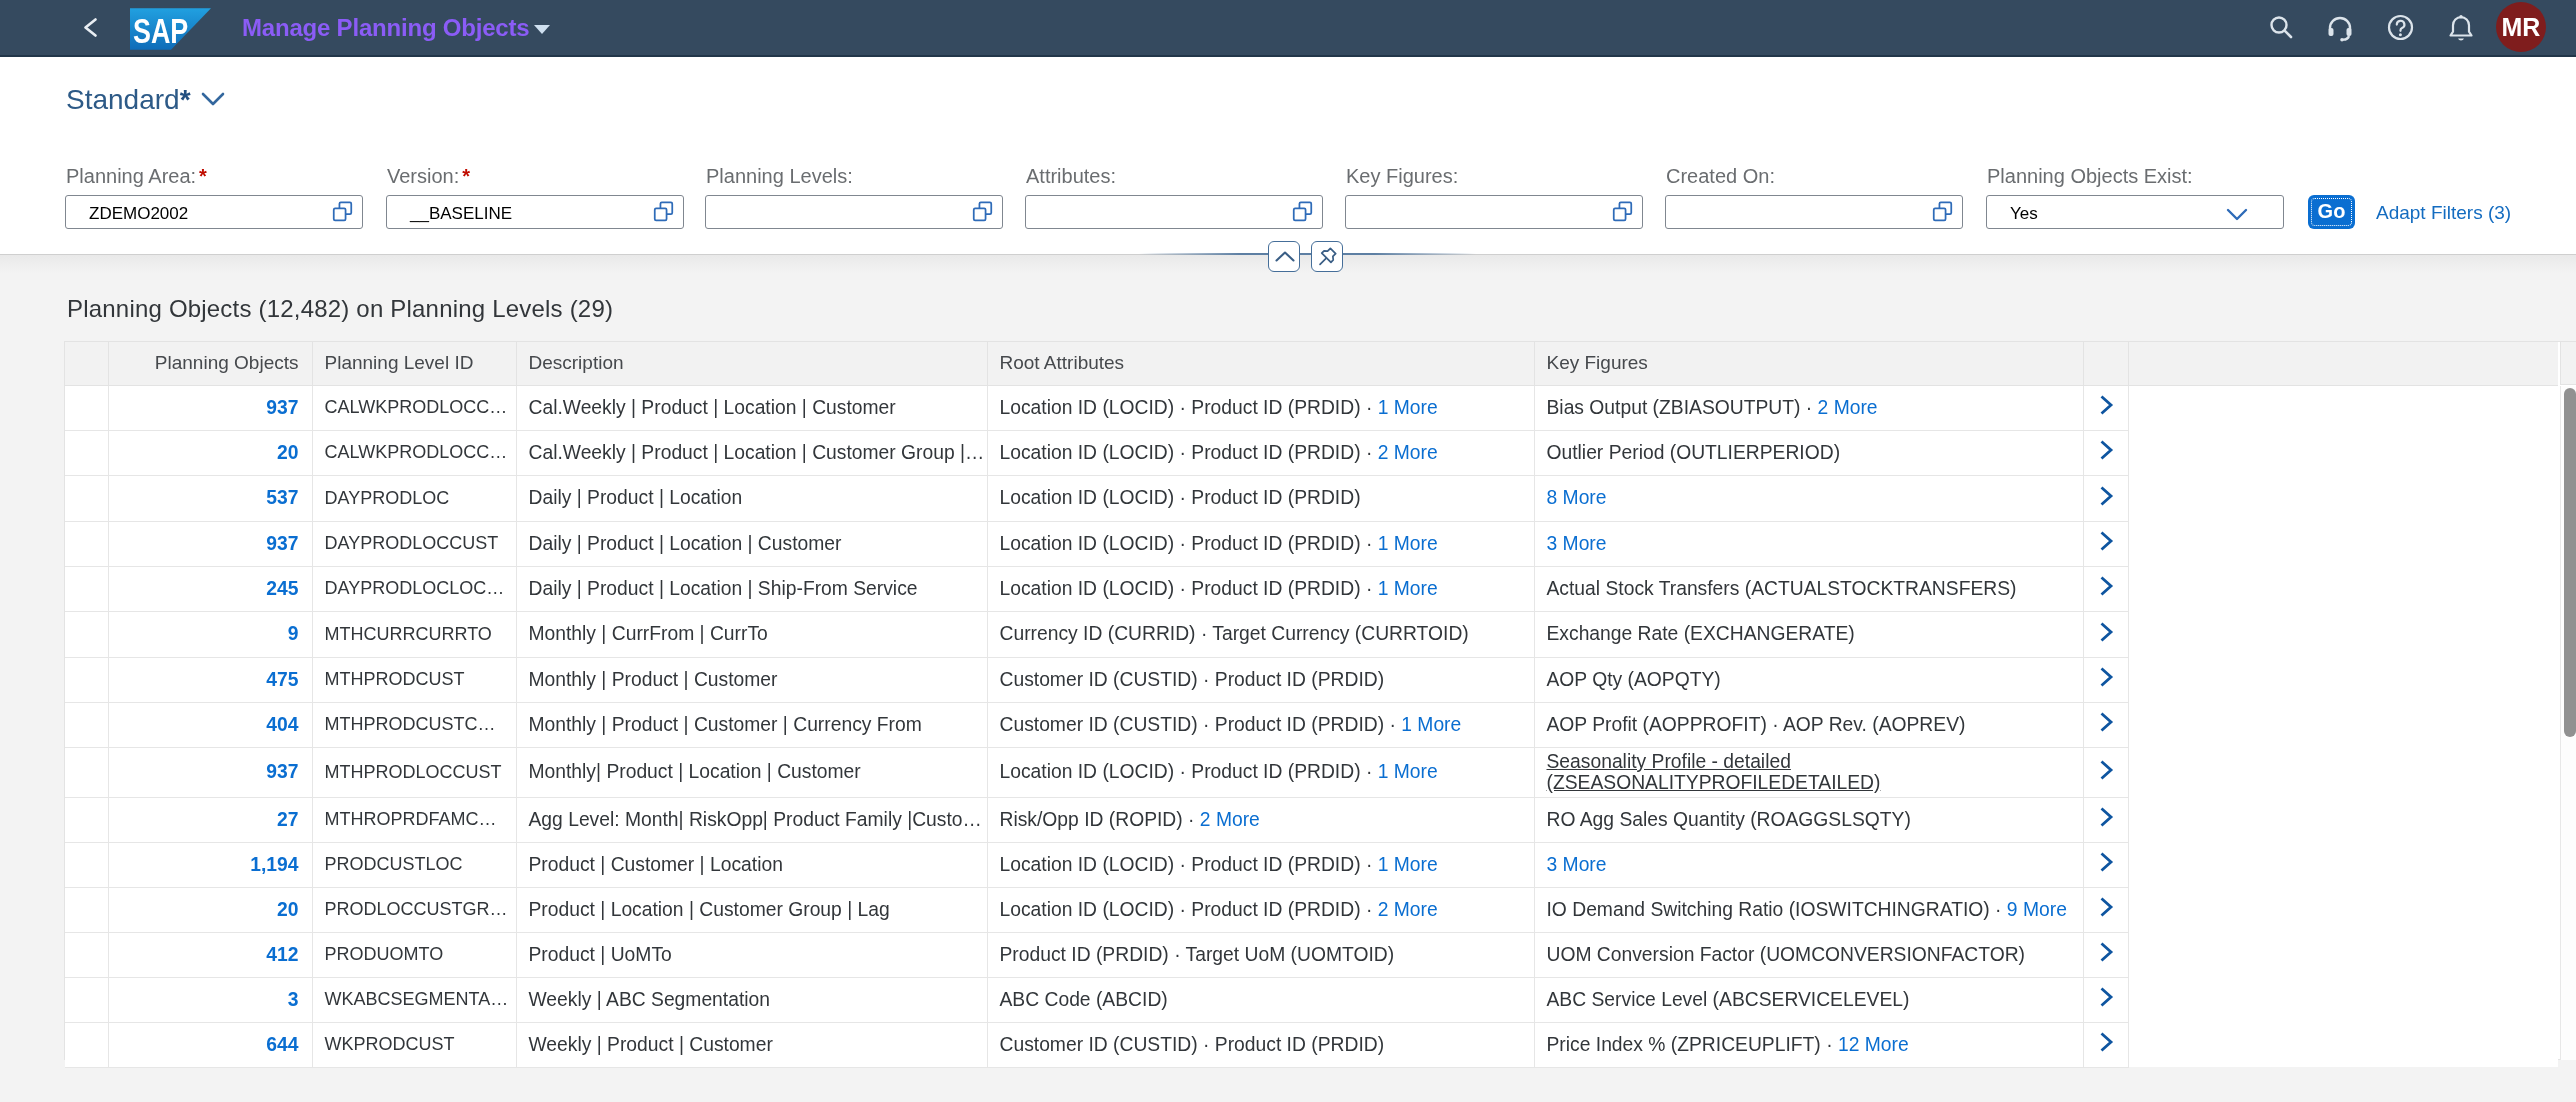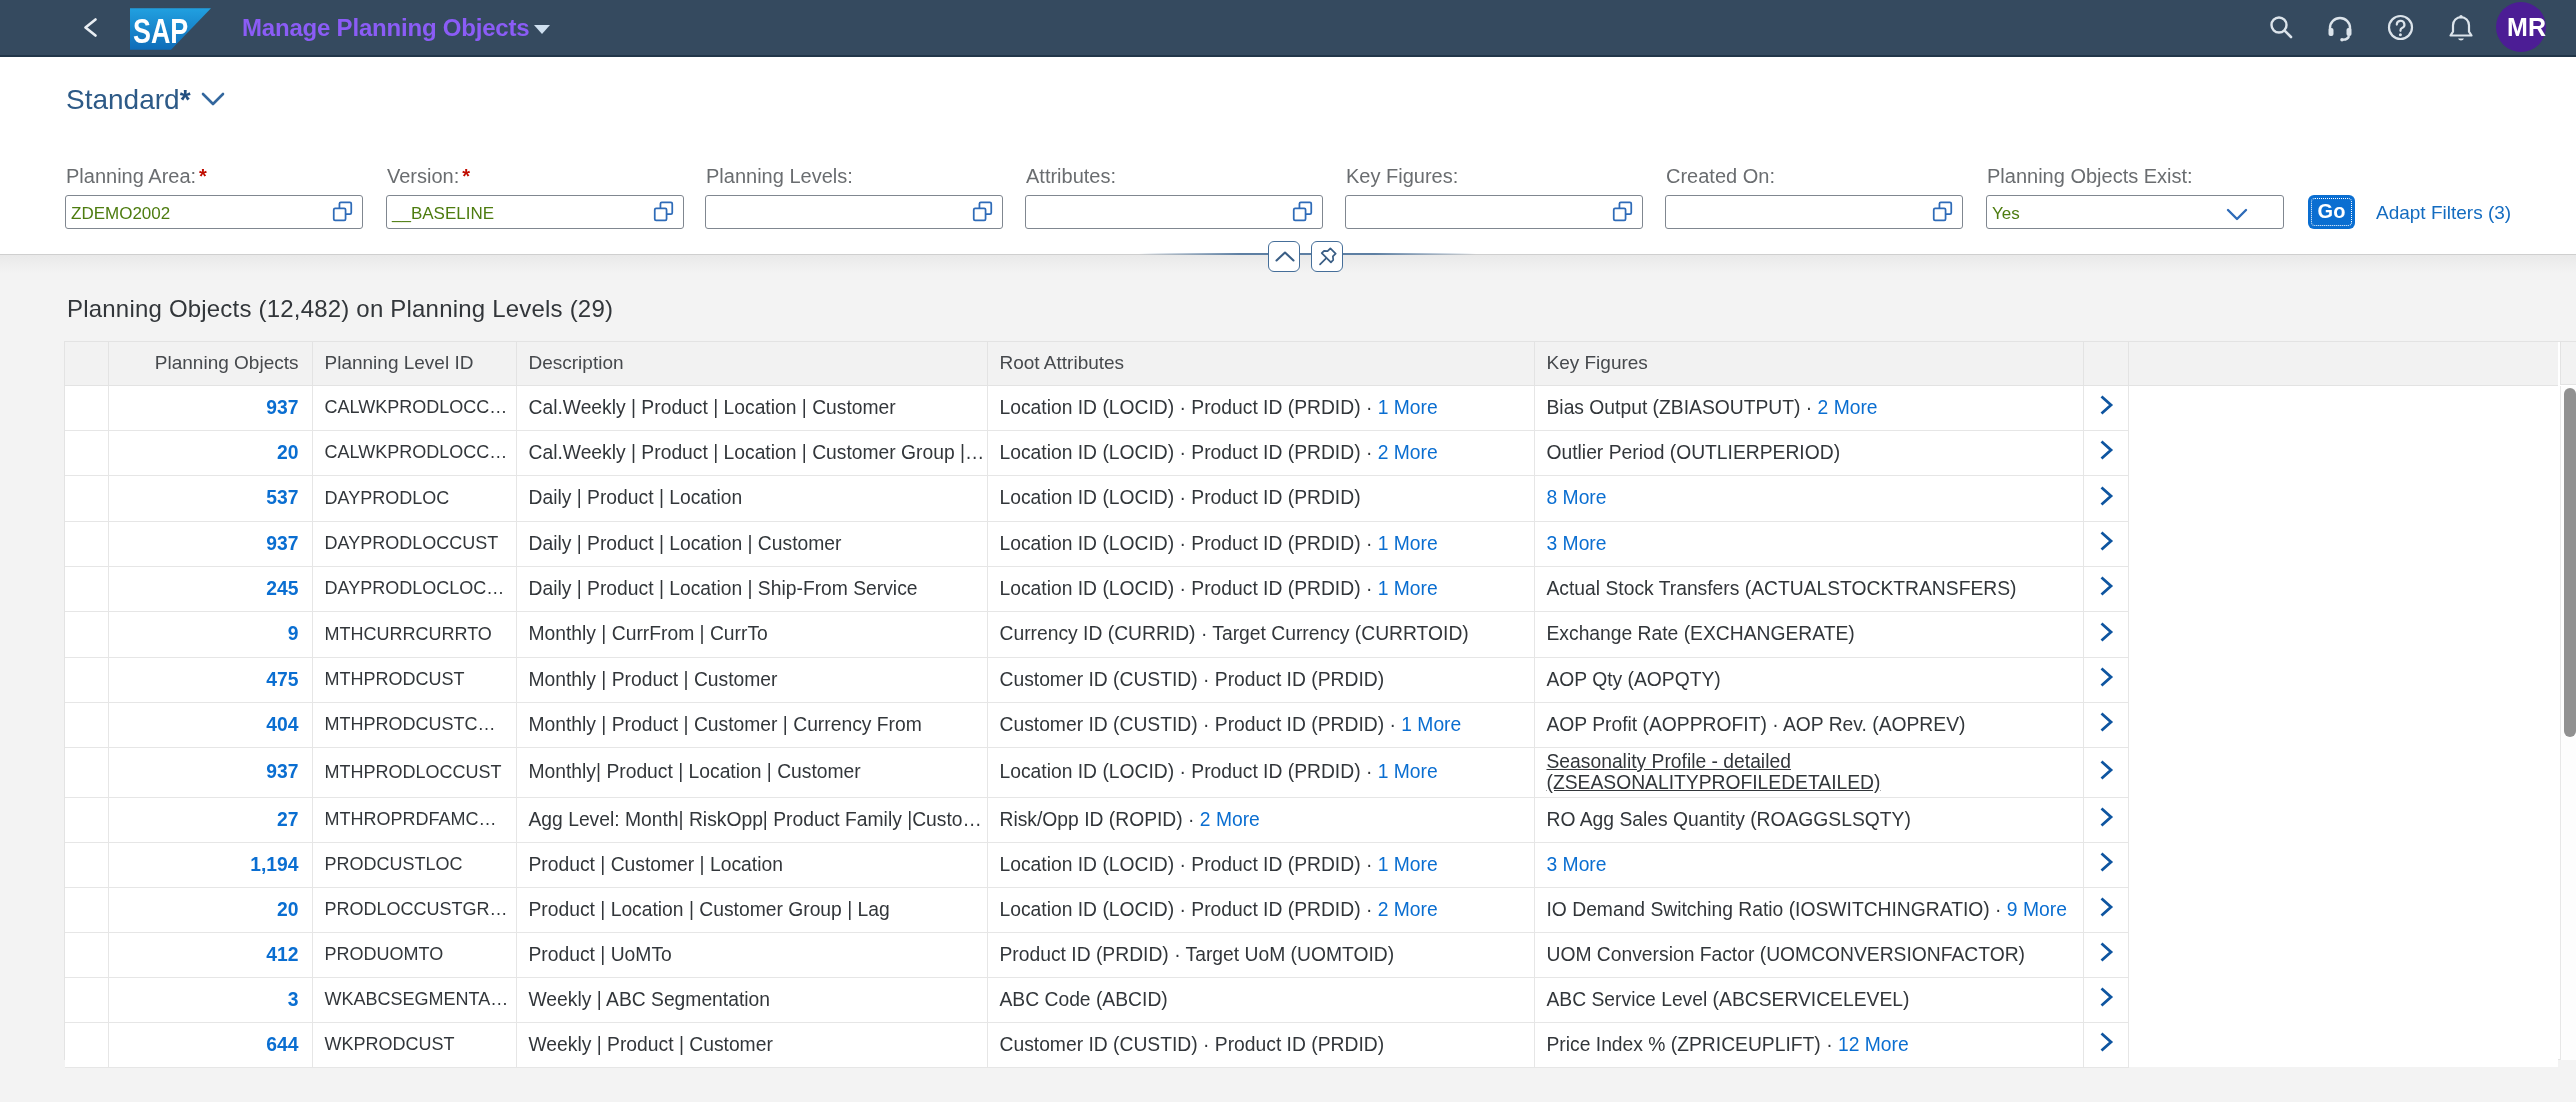--- a/index.html
+++ b/index.html
@@ -8,31 +8,31 @@
 
 
 #shell { position:absolute; left:0; top:0; width:2576px; height:55px; background:#354a5f; }
 
 #shellline { position:absolute; left:0; top:55px; width:2576px; height:2px; background:#223649; }
 #backbtn { position:absolute; left:81px; top:17px; }
 #saplogo { position:absolute; left:130px; top:8px; }
 #apptitle { position:absolute; left:242px; top:0px; height:55px; line-height:55px; color:#8b5cf6; font-size:24px; font-weight:700; letter-spacing:-0.2px; }
 #titletri { position:absolute; left:534px; top:25px; width:0; height:0; border-left:8px solid transparent; border-right:8px solid transparent; border-top:9px solid #cfe0f0; }
 .shellicon { position:absolute; top:14px; }
-#avatar { position:absolute; left:2496px; top:2px; width:50px; height:50px; border-radius:50%; background:#4c1d95; color:#fff; font-size:25px; font-weight:700; text-align:right; line-height:50px; }
+#avatar { position:absolute; left:2496px; top:2px; width:50px; height:50px; border-radius:50%; background:#7f1d1d; color:#fff; font-size:25px; font-weight:700; text-align:center; line-height:50px; }
 
 
 #filterarea { position:absolute; left:0; top:57px; width:2576px; height:197px; background:#ffffff; }
 #variant { position:absolute; left:66px; top:85px; font-size:28px; color:#2d5a87; line-height:30px; }
 #variantchev { position:absolute; left:201px; top:92px; }
 
 .fgroup { position:absolute; top:159px; width:298px; }
 .flabel { position:absolute; left:1px; top:6px; font-size:20px; color:#6a6d70; white-space:nowrap; }
 .flabel .req { color:#c00c00; font-weight:700; margin-left:3px; }
-.finput { position:absolute; left:0; top:36px; width:298px; height:34px; border:1px solid #808790; border-radius:3px; background:#fff; font-size:17px; color:#4d7c0f; line-height:35px; padding-left:5px; white-space:nowrap; }
+.finput { position:absolute; left:0; top:36px; width:298px; height:34px; border:1px solid #808790; border-radius:3px; background:#fff; font-size:17px; color:#000000; line-height:35px; padding-left:23px; white-space:nowrap; }
 .vhicon { position:absolute; top:42px; right:10px; }
 .selchev { position:absolute; top:49px; right:36px; }
 
 #gobtn { position:absolute; left:2308px; top:195px; width:47px; height:34px; background:#0a6ed1; border-radius:6px; color:#fff; font-size:20px; font-weight:700; text-align:center; line-height:33px; }
 #gobtn::after { content:""; position:absolute; left:3px; top:3px; right:3px; bottom:3px; border:1px dotted #fff; border-radius:4px; }
 #adaptf { position:absolute; left:2376px; top:202px; font-size:19px; color:#146cc0; }
 
 
 #hline { position:absolute; left:0; top:254px; width:2576px; height:1px; background:#cfcfcf; box-shadow:0 1px 0 #ececec; }
 #hlineblue { position:absolute; left:1139px; top:253px; width:337px; height:2px; background:linear-gradient(90deg,rgba(93,127,163,0),#5d7fa3 30%,#5d7fa3 70%,rgba(93,127,163,0)); }

